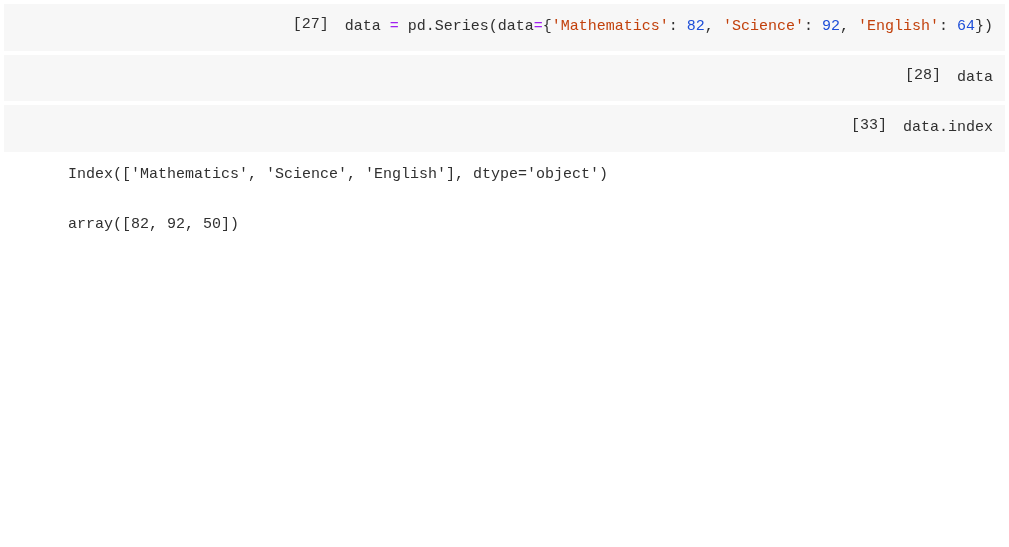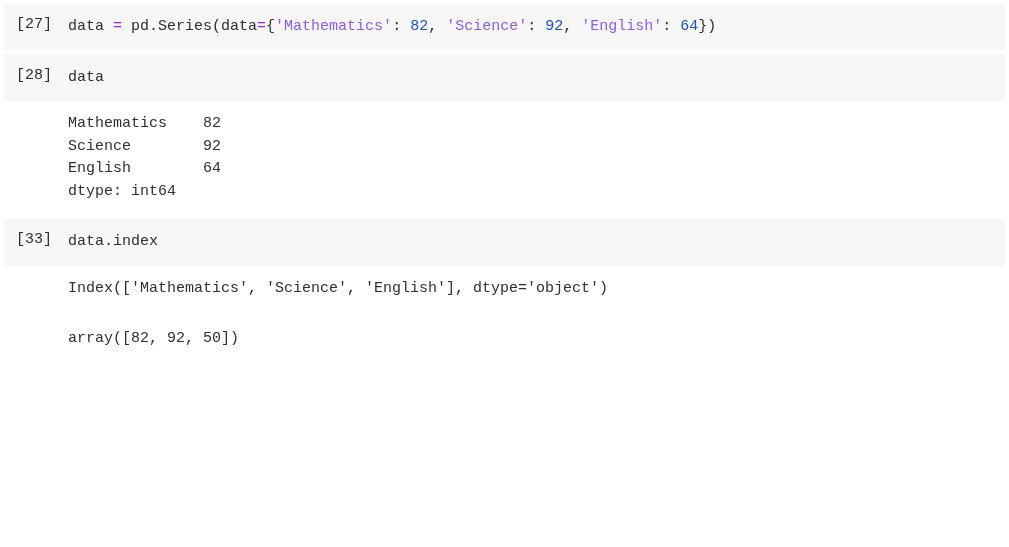--- a/index.html
+++ b/index.html
@@ -16,20 +16,21 @@
       width: 1009px;
     }
     .cell {
       margin-bottom: 4px;
     }
     .input-area {
       background: #f7f7f7;
       padding: 12px 12px 12px 12px;
       display: flex;
       align-items: flex-start;
+      justify-content: flex-end;
     }
     .output-area {
       background: #ffffff;
       padding: 12px 12px 12px 12px;
       display: flex;
       align-items: flex-start;
     }
     .prompt {
       color: #303030;
       width: 52px;
@@ -41,45 +42,38 @@
       font-family: "Consolas", "Monaco", "Courier New", monospace;
       white-space: pre;
       line-height: 1.5;
     }
     .output-text {
       font-family: "Consolas", "Monaco", "Courier New", monospace;
       white-space: pre;
       line-height: 1.5;
       color: #303030;
     }
-    .str { color: #8b5cf6; font-family: Liberation Mono, monospace; }
+    .str { color: #c2410c; font-family: Liberation Mono, monospace; }
     .num { color: #1d4ed8; }
     .op { color: #a020f0; }
   </style>
 </head>
 <body>
 
 <div id="notebook">
     <div class="cell">
       <div class="input-area">
         <div class="prompt">[27]</div>
         <div class="code"><span>data </span><span class="op">=</span><span> pd.Series(data</span><span class="op">=</span><span>{</span><span class="str">'Mathematics'</span><span>: </span><span class="num">82</span><span>, </span><span class="str">'Science'</span><span>: </span><span class="num">92</span><span>, </span><span class="str">'English'</span><span>: </span><span class="num">64</span><span>})</span></div>
       </div>
     </div>
     <div class="cell">
       <div class="input-area">
         <div class="prompt">[28]</div>
         <div class="code"><span>data</span></div>
-      </div>
-      <div class="output-area">
-        <div class="prompt"></div>
-        <div class="output-text">Mathematics    82
-Science        92
-English        64
-dtype: int64</div>
       </div>
     </div>
     <div class="cell">
       <div class="input-area">
         <div class="prompt">[33]</div>
         <div class="code"><span>data.index</span></div>
       </div>
       <div class="output-area">
         <div class="prompt"></div>
         <div class="output-text">Index(['Mathematics', 'Science', 'English'], dtype='object')</div>

